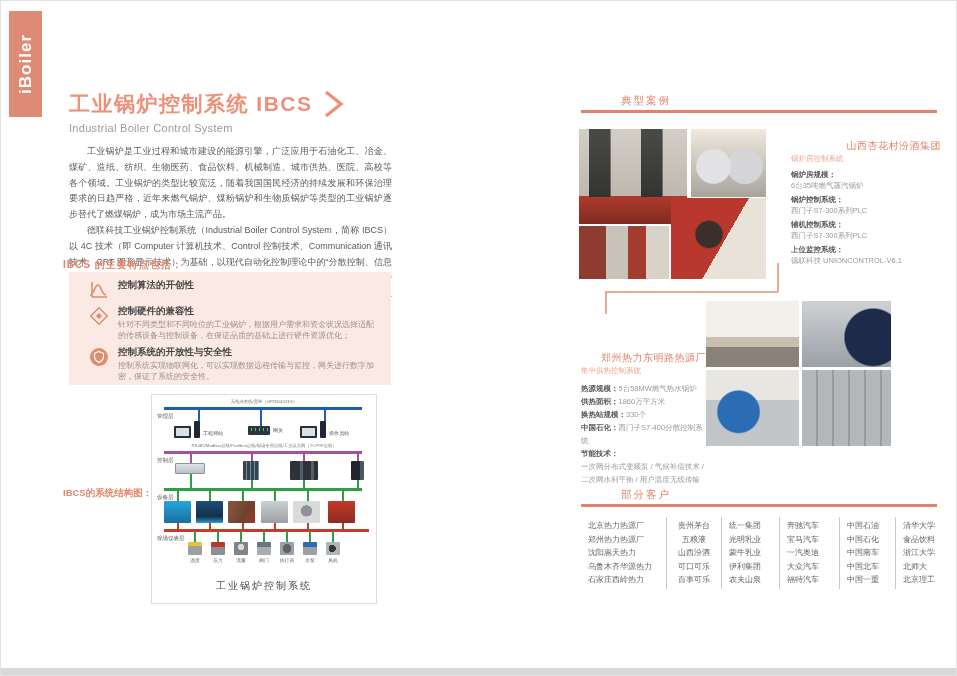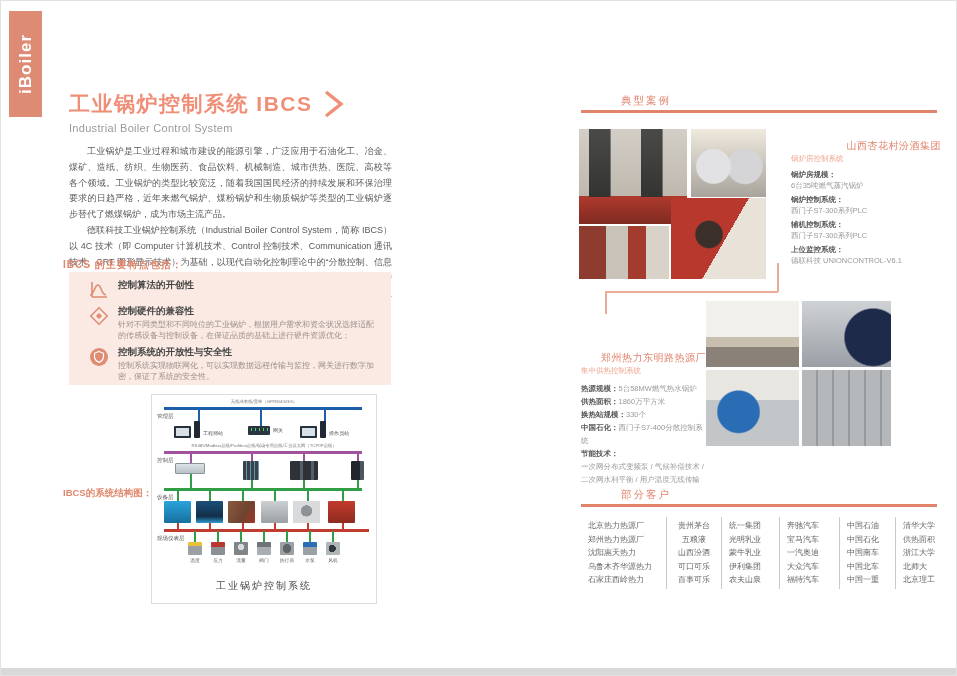--- a/index.html
+++ b/index.html
@@ -338,21 +338,21 @@
     </div>
     <div class="cust-col" style="width:56px;">
       <div>中国石油</div>
       <div>中国石化</div>
       <div>中国南车</div>
       <div>中国北车</div>
       <div>中国一重</div>
     </div>
     <div class="cust-col" style="width:56px;">
       <div>清华大学</div>
-      <div>供热面积</div>
+      <div>食品饮料</div>
       <div>浙江大学</div>
       <div>北师大</div>
       <div>北京理工</div>
     </div>
   </div>
 
   <div class="bottom-strip"></div>
 </div>
 
 </body></html>

